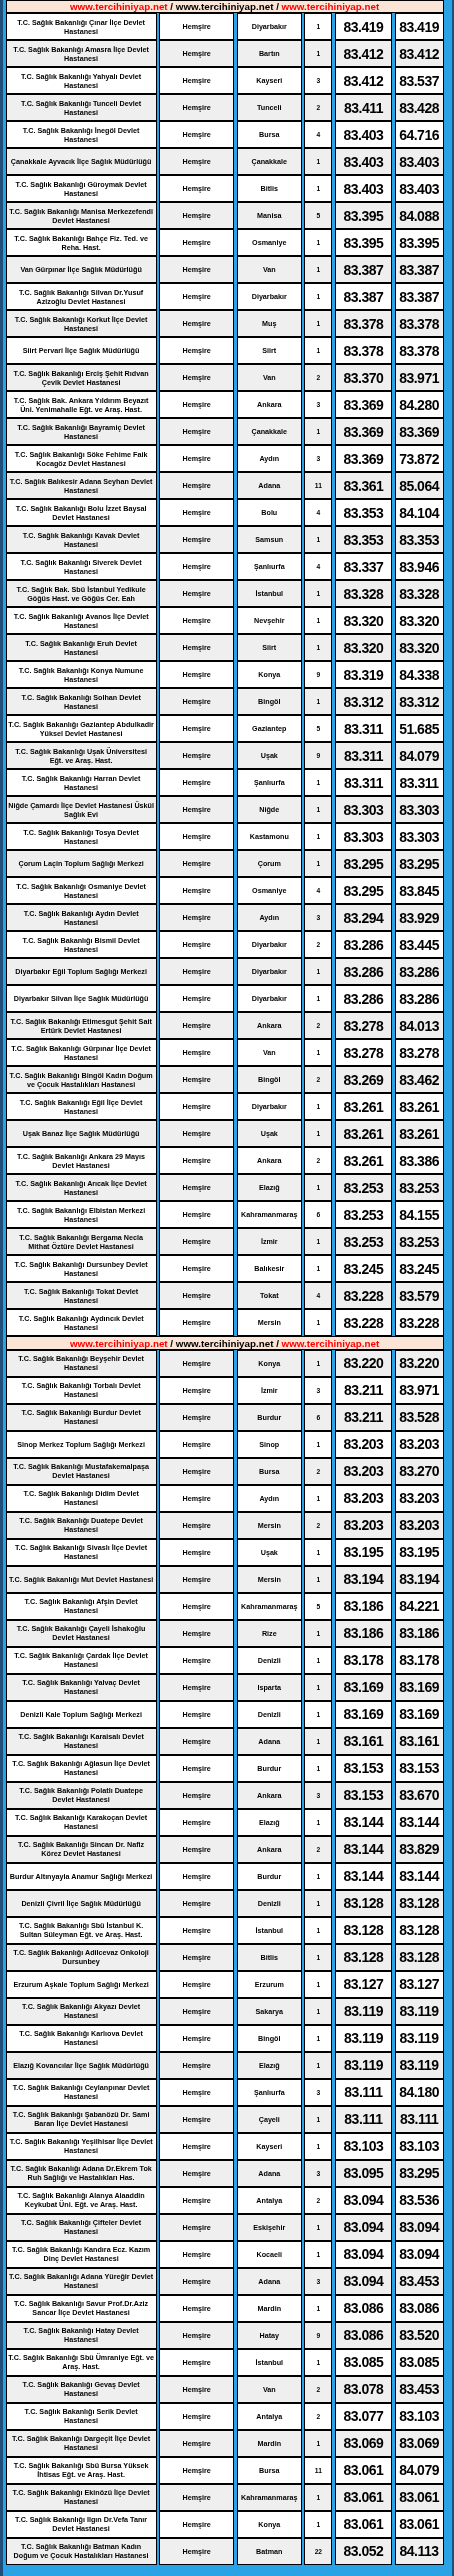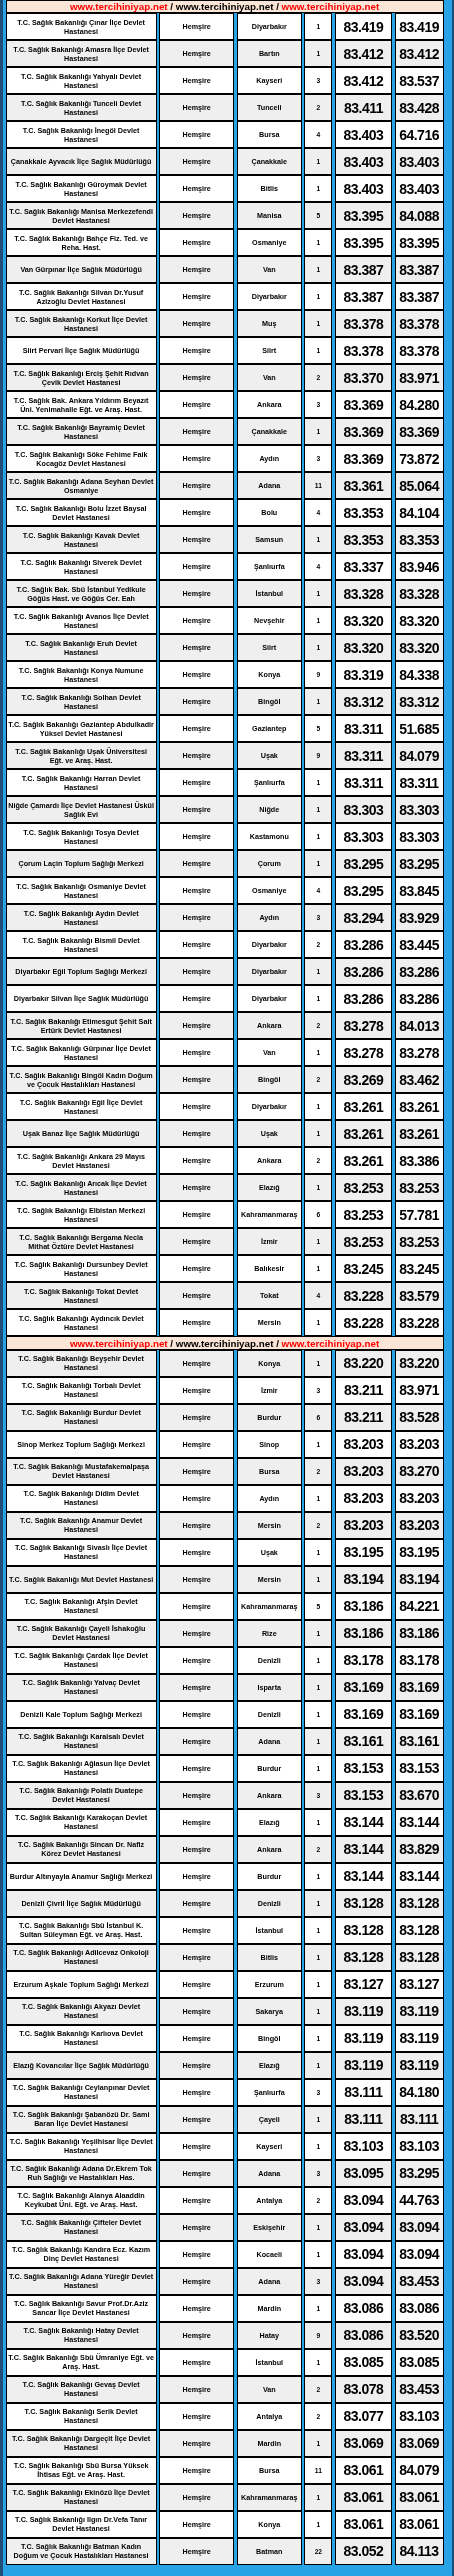--- a/index.html
+++ b/index.html
@@ -175,21 +175,21 @@
   </div>
       <div class="row odd">
     <div class="cell cell-name">T.C. Sağlık Bakanlığı Söke Fehime Faik Kocagöz Devlet Hastanesi</div>
     <div class="cell cell-role">Hemşire</div>
     <div class="cell cell-city">Aydın</div>
     <div class="cell cell-count">3</div>
     <div class="cell cell-score">83.369</div>
     <div class="cell cell-score">73.872</div>
   </div>
       <div class="row even">
-    <div class="cell cell-name">T.C. Sağlık Bakanlığı Adana Seyhan Devlet Osmaniye</div>
+    <div class="cell cell-name">T.C. Sağlık Balıkesir Adana Seyhan Devlet Hastanesi</div>
     <div class="cell cell-role">Hemşire</div>
     <div class="cell cell-city">Adana</div>
     <div class="cell cell-count">11</div>
     <div class="cell cell-score">83.361</div>
     <div class="cell cell-score">85.064</div>
   </div>
       <div class="row odd">
     <div class="cell cell-name">T.C. Sağlık Bakanlığı Bolu İzzet Baysal Devlet Hastanesi</div>
     <div class="cell cell-role">Hemşire</div>
     <div class="cell cell-city">Bolu</div>
@@ -396,21 +396,21 @@
     <div class="cell cell-count">1</div>
     <div class="cell cell-score">83.253</div>
     <div class="cell cell-score">83.253</div>
   </div>
       <div class="row odd">
     <div class="cell cell-name">T.C. Sağlık Bakanlığı Elbistan Merkezi Hastanesi</div>
     <div class="cell cell-role">Hemşire</div>
     <div class="cell cell-city">Kahramanmaraş</div>
     <div class="cell cell-count">6</div>
     <div class="cell cell-score">83.253</div>
-    <div class="cell cell-score">57.781</div>
+    <div class="cell cell-score">84.155</div>
   </div>
       <div class="row even">
     <div class="cell cell-name">T.C. Sağlık Bakanlığı Bergama Necla Mithat Öztüre Devlet Hastanesi</div>
     <div class="cell cell-role">Hemşire</div>
     <div class="cell cell-city">İzmir</div>
     <div class="cell cell-count">1</div>
     <div class="cell cell-score">83.253</div>
     <div class="cell cell-score">83.253</div>
   </div>
       <div class="row odd">
@@ -480,21 +480,21 @@
   </div>
       <div class="row odd">
     <div class="cell cell-name">T.C. Sağlık Bakanlığı Didim Devlet Hastanesi</div>
     <div class="cell cell-role">Hemşire</div>
     <div class="cell cell-city">Aydın</div>
     <div class="cell cell-count">1</div>
     <div class="cell cell-score">83.203</div>
     <div class="cell cell-score">83.203</div>
   </div>
       <div class="row even">
-    <div class="cell cell-name">T.C. Sağlık Bakanlığı Anamur Devlet Hastanesi</div>
+    <div class="cell cell-name">T.C. Sağlık Bakanlığı Duatepe Devlet Hastanesi</div>
     <div class="cell cell-role">Hemşire</div>
     <div class="cell cell-city">Mersin</div>
     <div class="cell cell-count">2</div>
     <div class="cell cell-score">83.203</div>
     <div class="cell cell-score">83.203</div>
   </div>
       <div class="row odd">
     <div class="cell cell-name">T.C. Sağlık Bakanlığı Sivaslı İlçe Devlet Hastanesi</div>
     <div class="cell cell-role">Hemşire</div>
     <div class="cell cell-city">Uşak</div>
@@ -608,21 +608,21 @@
   </div>
       <div class="row odd">
     <div class="cell cell-name">T.C. Sağlık Bakanlığı Sbü İstanbul K. Sultan Süleyman Eğt. ve Araş. Hast.</div>
     <div class="cell cell-role">Hemşire</div>
     <div class="cell cell-city">İstanbul</div>
     <div class="cell cell-count">1</div>
     <div class="cell cell-score">83.128</div>
     <div class="cell cell-score">83.128</div>
   </div>
       <div class="row even">
-    <div class="cell cell-name">T.C. Sağlık Bakanlığı Adilcevaz Onkoloji Hastanesi</div>
+    <div class="cell cell-name">T.C. Sağlık Bakanlığı Adilcevaz Onkoloji Dursunbey</div>
     <div class="cell cell-role">Hemşire</div>
     <div class="cell cell-city">Bitlis</div>
     <div class="cell cell-count">1</div>
     <div class="cell cell-score">83.128</div>
     <div class="cell cell-score">83.128</div>
   </div>
       <div class="row odd">
     <div class="cell cell-name">Erzurum Aşkale Toplum Sağlığı Merkezi</div>
     <div class="cell cell-role">Hemşire</div>
     <div class="cell cell-city">Erzurum</div>
@@ -685,21 +685,21 @@
     <div class="cell cell-count">3</div>
     <div class="cell cell-score">83.095</div>
     <div class="cell cell-score">83.295</div>
   </div>
       <div class="row odd">
     <div class="cell cell-name">T.C. Sağlık Bakanlığı Alanya Alaaddin Keykubat Üni. Eğt. ve Araş. Hast.</div>
     <div class="cell cell-role">Hemşire</div>
     <div class="cell cell-city">Antalya</div>
     <div class="cell cell-count">2</div>
     <div class="cell cell-score">83.094</div>
-    <div class="cell cell-score">44.763</div>
+    <div class="cell cell-score">83.536</div>
   </div>
       <div class="row even">
     <div class="cell cell-name">T.C. Sağlık Bakanlığı Çifteler Devlet Hastanesi</div>
     <div class="cell cell-role">Hemşire</div>
     <div class="cell cell-city">Eskişehir</div>
     <div class="cell cell-count">1</div>
     <div class="cell cell-score">83.094</div>
     <div class="cell cell-score">83.094</div>
   </div>
       <div class="row odd">

